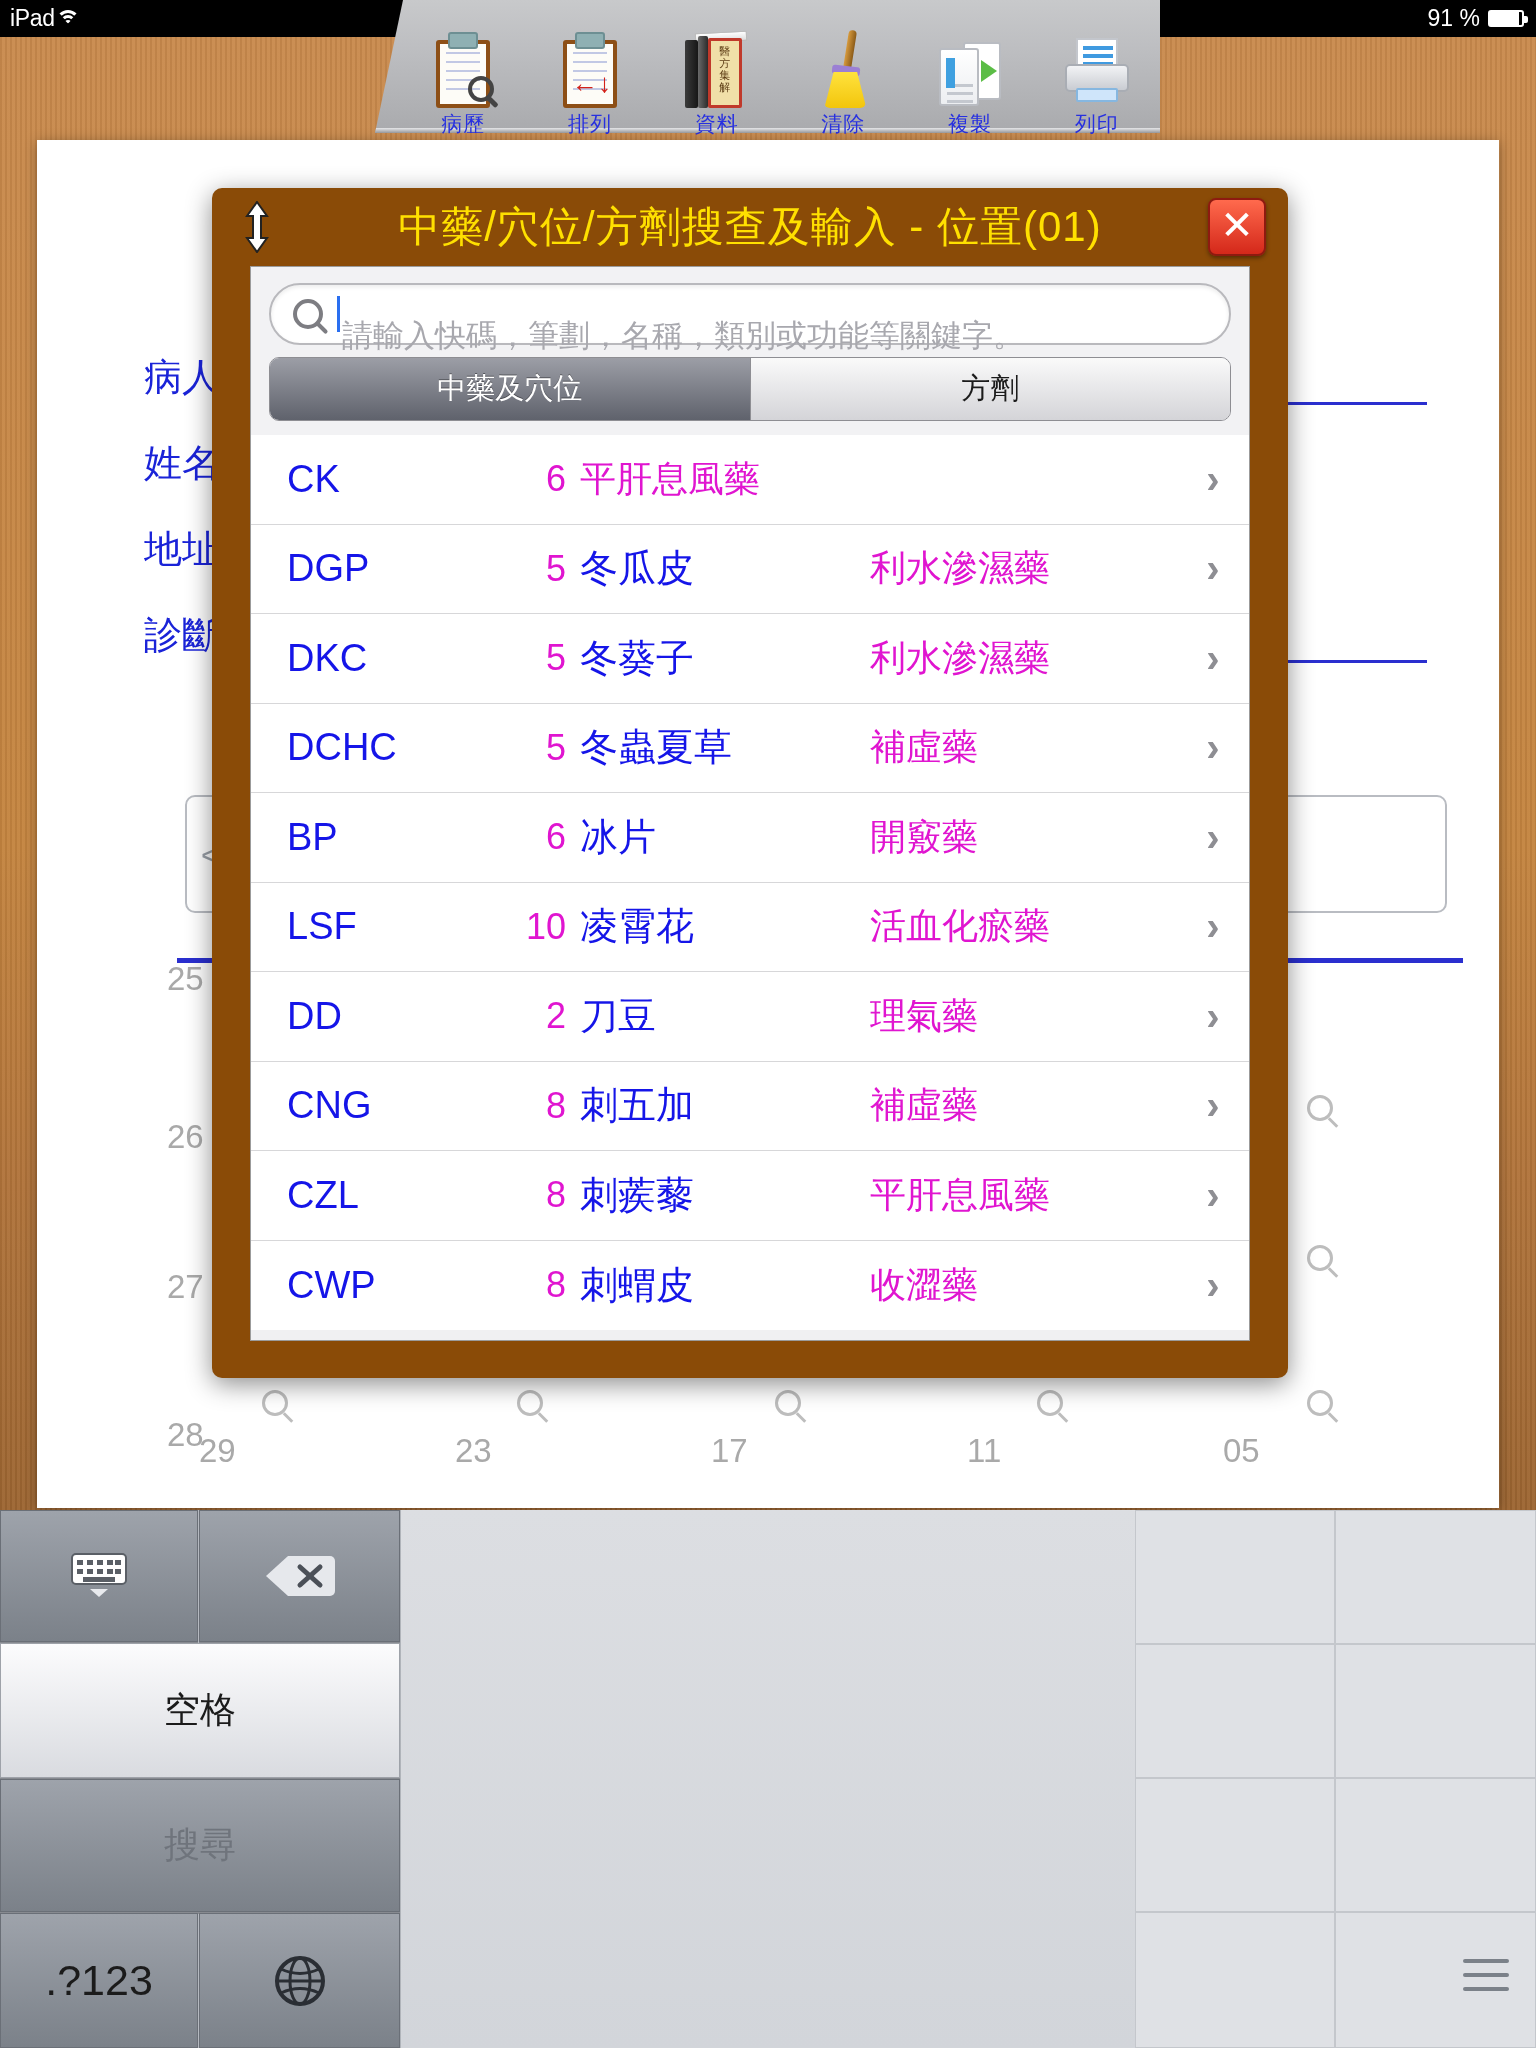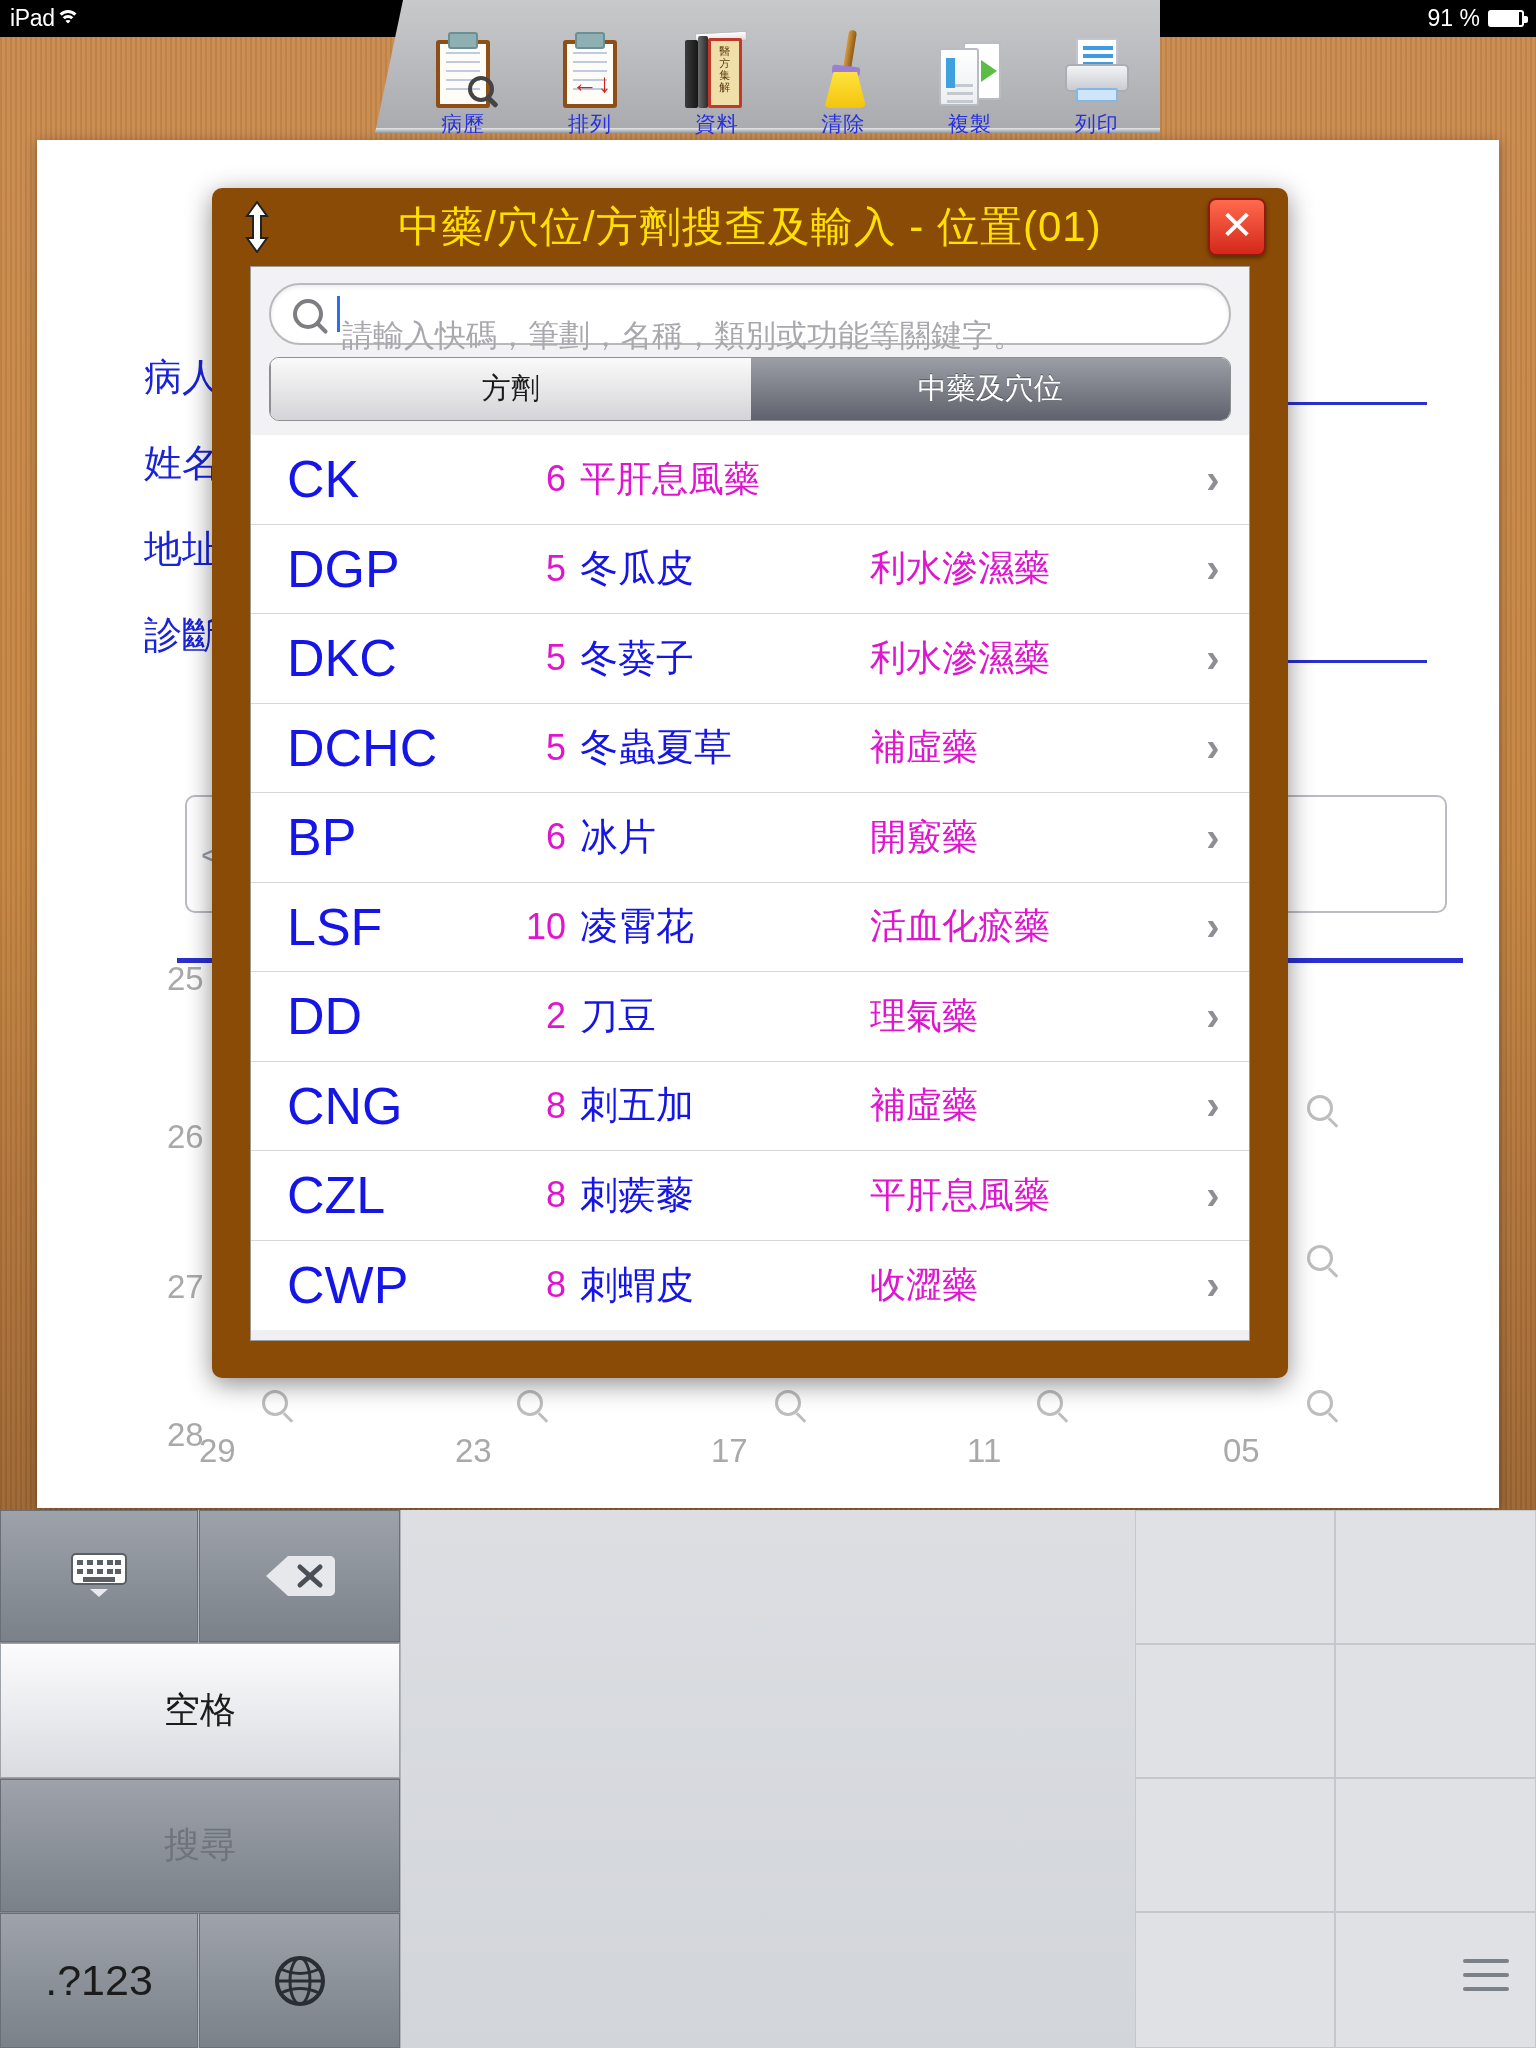--- a/index.html
+++ b/index.html
@@ -181,21 +181,21 @@
   .seg .s { flex: 1; display: flex; align-items: center; justify-content: center; font-size: 29px; cursor: pointer; }
   .seg .s.on { background: linear-gradient(180deg,#9c9ea6,#5f626c); color: #fff; text-shadow: 0 -1px 0 rgba(0,0,0,.4); }
   .seg .s.off { background: linear-gradient(180deg,#fafafa,#d4d4d8); color: #1b1b1b; border-left: 1px solid #8e8e93; }
 
   .list { background: #fff; }
   .row {
     display: flex; align-items: center; height: 89.5px;
     border-bottom: 1px solid #d7d7d9; padding: 0 0 0 36px; cursor: pointer;
   }
   .row:last-child { border-bottom: none; }
-  .c-code { width: 215px; font-size: 52px; color: #1515e8; }
+  .c-code { width: 215px; font-size: 38px; color: #1515e8; }
   .c-num  { width: 78px; text-align: right; font-size: 36px; color: #e015d0; padding-right: 14px; }
   .c-name { width: 290px; font-size: 38px; color: #1515e8; }
   .c-cat  { flex: 1; font-size: 36px; color: #e015d0; }
   .chev { width: 72px; text-align: center; color: #8e8e93; font-size: 40px; font-weight: 600; }
 
   
   .kbd { position: absolute; top: 1510px; left: 0; width: 1536px; height: 538px; background: #b5b9c0; }
   .kb-left { position: absolute; left: 0; top: 0; width: 400px; height: 538px; }
   .kb-key {
     position: absolute; background: linear-gradient(180deg,#fcfcfd,#d9dbe0);
@@ -365,22 +365,22 @@
       <div class="searchwrap">
         <div class="searchbar">
           <span class="sicon"></span>
           <span class="caret"></span>
           <span class="ph">請輸入快碼，筆劃，名稱，類別或功能等關鍵字。</span>
         </div>
       </div>
 
       <div class="segwrap">
         <div class="seg">
+          <div class="s on">中藥及穴位</div>
           <div class="s off">方劑</div>
-          <div class="s on">中藥及穴位</div>
         </div>
       </div>
 
       <div class="list">
         <div class="row">
           <span class="c-code">CK</span>
           <span class="c-num">6</span>
           <span class="c-cat">平肝息風藥</span>
           <span class="chev">›</span>
         </div>

